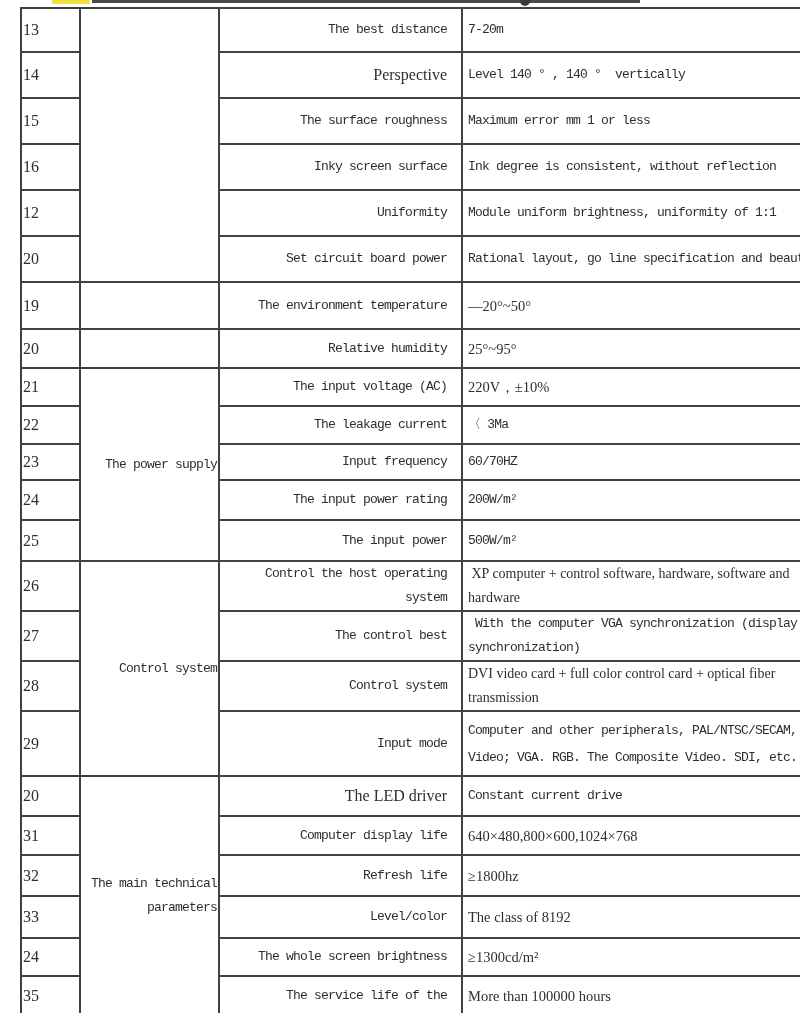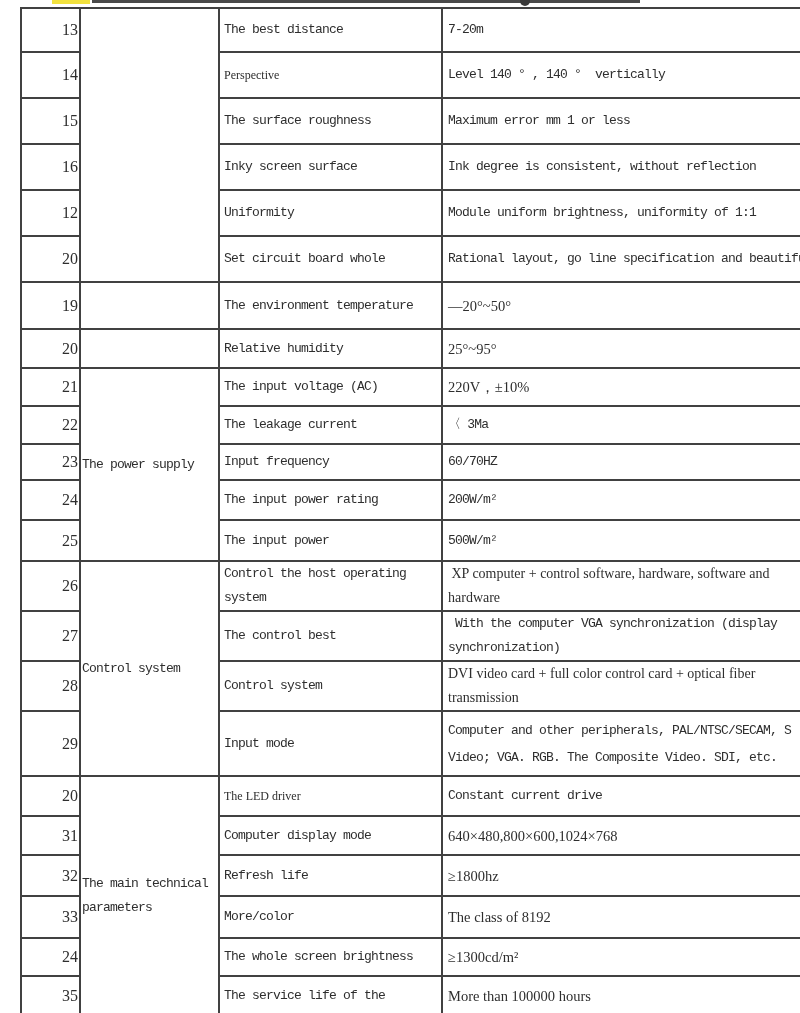--- a/index.html
+++ b/index.html
@@ -16,26 +16,26 @@
   table.spec{
     position:absolute;left:20px;top:7px;
     border-collapse:collapse;table-layout:fixed;width:769px;
   }
   .spec td{
     border:2px solid #414141;
     overflow:hidden;
     vertical-align:middle;
     white-space:pre-wrap;
   }
-  .c-num{width:55px;text-align:right;font-family:"Liberation Serif", serif;font-size:16px;margin-left:12px;}
-  .c-cat{width:135px;text-align:left;font-size:13px;letter-spacing:-0.8px;line-height:24px;}
-  .c-param{width:213px;text-align:left;font-size:13px;letter-spacing:-0.8px;line-height:24px;padding:0 4px;}
+  .c-num{width:55px;text-align:left;font-family:"Liberation Serif", serif;font-size:16px;margin-left:12px;}
+  .c-cat{width:135px;text-align:right;font-size:13px;letter-spacing:-0.8px;line-height:24px;}
+  .c-param{width:213px;text-align:right;font-size:13px;letter-spacing:-0.8px;line-height:24px;padding:0 14px;}
   .c-val{width:366px;text-align:left;font-size:13px;letter-spacing:-0.8px;line-height:24px;padding:0 5px;}
   .serif{font-family:"Liberation Serif", serif;letter-spacing:0;}
-  td.c-param.serif{font-size:12px;font-family:Liberation Serif, serif;}
+  td.c-param.serif{font-size:16px;font-family:Liberation Serif, serif;}
   td.c-val.serif{font-size:14.5px;}
   td.c-val.serif.wrap2{font-size:14px;}
 </style>
 </head>
 <body>
 
 <div class="top-artifact">
   <span class="ta-yellow"></span>
   <span class="ta-dark"></span>
   <span class="ta-blob"></span>
@@ -64,21 +64,21 @@
     <td class="c-param">Inky screen surface</td>
     <td class="c-val">Ink degree is consistent, without reflection</td>
   </tr>
   <tr style="height:46px">
     <td class="c-num">12</td>
     <td class="c-param">Uniformity</td>
     <td class="c-val">Module uniform brightness, uniformity of 1:1</td>
   </tr>
   <tr style="height:46px">
     <td class="c-num">20</td>
-    <td class="c-param">Set circuit board whole</td>
+    <td class="c-param">Set circuit board power</td>
     <td class="c-val">Rational layout, go line specification and beautiful</td>
   </tr>
   <tr style="height:47px">
     <td class="c-num">19</td>
     <td class="c-cat"></td>
     <td class="c-param">The environment temperature</td>
     <td class="c-val serif">—20°~50°</td>
   </tr>
   <tr style="height:39px">
     <td class="c-num">20</td>
@@ -140,31 +140,31 @@
   </tr>
   <tr style="height:40px">
     <td class="c-num">20</td>
     <td class="c-cat" rowspan="6">The main technical
 parameters</td>
     <td class="c-param serif">The LED driver</td>
     <td class="c-val">Constant current drive</td>
   </tr>
   <tr style="height:39px">
     <td class="c-num">31</td>
-    <td class="c-param">Computer display mode</td>
+    <td class="c-param">Computer display life</td>
     <td class="c-val serif">640×480,800×600,1024×768</td>
   </tr>
   <tr style="height:41px">
     <td class="c-num">32</td>
     <td class="c-param">Refresh life</td>
     <td class="c-val serif">≥1800hz</td>
   </tr>
   <tr style="height:42px">
     <td class="c-num">33</td>
-    <td class="c-param">More/color</td>
+    <td class="c-param">Level/color</td>
     <td class="c-val serif">The class of 8192</td>
   </tr>
   <tr style="height:38px">
     <td class="c-num">24</td>
     <td class="c-param">The whole screen brightness</td>
     <td class="c-val serif">≥1300cd/m²</td>
   </tr>
   <tr style="height:40px">
     <td class="c-num">35</td>
     <td class="c-param">The service life of the</td>

